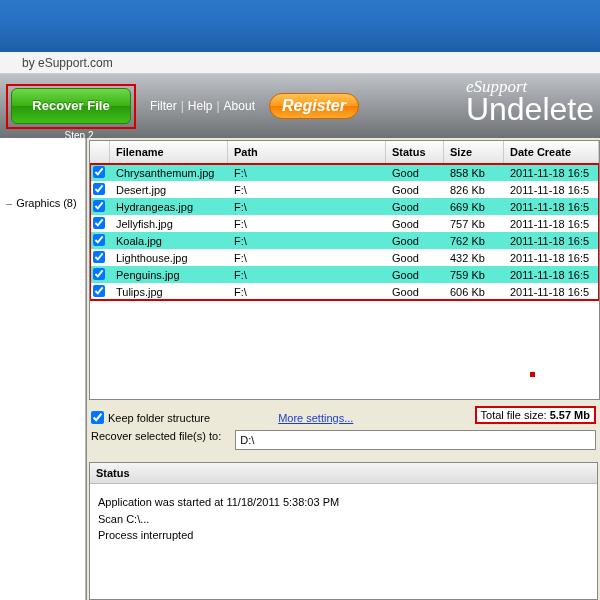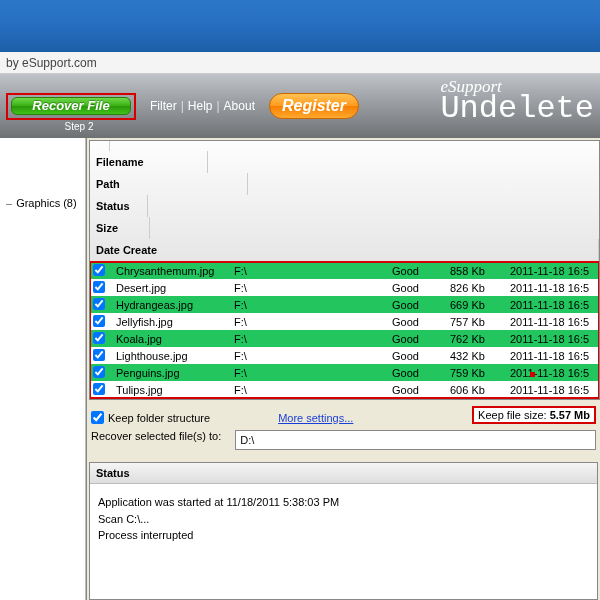--- a/index.html
+++ b/index.html
@@ -11,45 +11,44 @@
     background: linear-gradient(to bottom, #2c77c8 0%, #2870c3 40%, #1c5fa8 100%);
     position: relative;
   }
   .subbar {
     height: 22px;
     background: #f4f4f4;
     border-bottom: 1px solid #ccc;
     color: #444;
     font-size: 12px;
     line-height: 22px;
-    padding-left: 6px;
+    padding-left: 22px;
   }
 
   .toolbar {
     height: 64px;
     background: linear-gradient(to bottom, #bfc3c7 0%, #9ea2a6 40%, #6e7174 100%);
     position: relative;
     display: flex;
     align-items: center;
   }
   .recover-box {
     border: 2px solid #d40000;
     padding: 2px 3px 3px 3px;
     margin-left: 6px;
     position: relative;
   }
   .recover-btn {
-    width: 120px; height: 18px;
+    width: 120px; height: 36px;
     border-radius: 6px;
     background: linear-gradient(to bottom, #6fd94a 0%, #38b012 50%, #2b960b 51%, #3fc217 100%);
     color: #fff; font-weight: bold; font-size: 13px;
     border: 1px solid #2a7d08;
     cursor: pointer;
     text-shadow: 0 -1px 0 rgba(0,0,0,.3);
-    font-style: italic;
   }
   .step-label {
     position: absolute;
     bottom: -14px; left: 16px; right: 0;
     text-align: center;
     color: #fff; font-size: 10px;
   }
   .menu {
     margin-left: 14px;
     color: #fff; font-size: 12px;
@@ -65,21 +64,21 @@
     border: 1px solid #c96600;
     color: #fff; font-weight: bold; font-size: 16px; font-style: italic;
     cursor: pointer;
   }
   .brand {
     position: absolute; right: 6px; top: 4px;
     color: #fff; text-align: left;
     line-height: 1;
   }
   .brand .b1 { font-size: 17px; font-style: italic; font-family: Georgia, serif; }
-  .brand .b2 { font-size: 32px; font-family: Liberation Mono, monospace; margin-top: -2px; text-align: center; }
+  .brand .b2 { font-size: 32px; font-family: Liberation Sans, sans-serif; margin-top: -2px; text-align: center; }
 
   .content {
     display: flex;
     height: calc(600px - 52px - 22px - 64px);
     background: #ece9d8;
   }
   .sidebar {
     width: 86px;
     background: #fff;
     border-right: 1px solid #bbb;
@@ -102,41 +101,40 @@
     border: 1px solid #888;
     margin: 2px 0 0 2px;
     height: 260px;
     overflow: hidden;
   }
   .grid-header {
     display: flex;
     background: linear-gradient(to bottom, #fdfdfd, #e6e6e6);
     border-bottom: 1px solid #bbb;
     font-weight: bold;
-    flex-direction: column;
   }
   .grid-header div {
     padding: 5px 6px;
     border-right: 1px solid #ccc;
     white-space: nowrap;
     overflow: hidden;
   }
   .col-chk { width: 20px; }
   .col-name { width: 118px; }
   .col-path { width: 158px; }
   .col-status { width: 58px; }
   .col-size { width: 60px; }
   .col-date { flex: 1; }
 
   .grid-body { outline: 2px solid #d40000; outline-offset: -1px; }
   .grid-row {
     display: flex; align-items: center;
     height: 17px;
   }
-  .grid-row.alt { background: #22c55e; }
+  .grid-row.alt { background: #5eead4; }
   .grid-row div {
     padding: 1px 6px;
     white-space: nowrap; overflow: hidden;
   }
   .grid-row .col-chk { padding: 0 3px; }
   .grid-row input[type=checkbox] { width: 12px; height: 12px; }
 
   .settings {
     margin: 6px 4px 2px 4px;
     display: flex; align-items: flex-end; gap: 8px;
@@ -296,21 +294,21 @@
         </div>
     </div>
 
     <div class="settings">
       <label>
         <input type="checkbox" checked="" style="">
         <span>Keep folder structure</span>
       </label>
       <span class="more-link">More settings...</span>
       <span class="total">
-        <span>Keep file size: </span><b>5.57 Mb</b>
+        <span>Total file size: </span><b>5.57 Mb</b>
       </span>
     </div>
 
     <div class="recover-to">
       <span>Recover selected file(s) to:</span>
       <input type="text" value="D:\" style="">
     </div>
 
     <div class="status-panel">
       <div class="status-head">Status</div>

